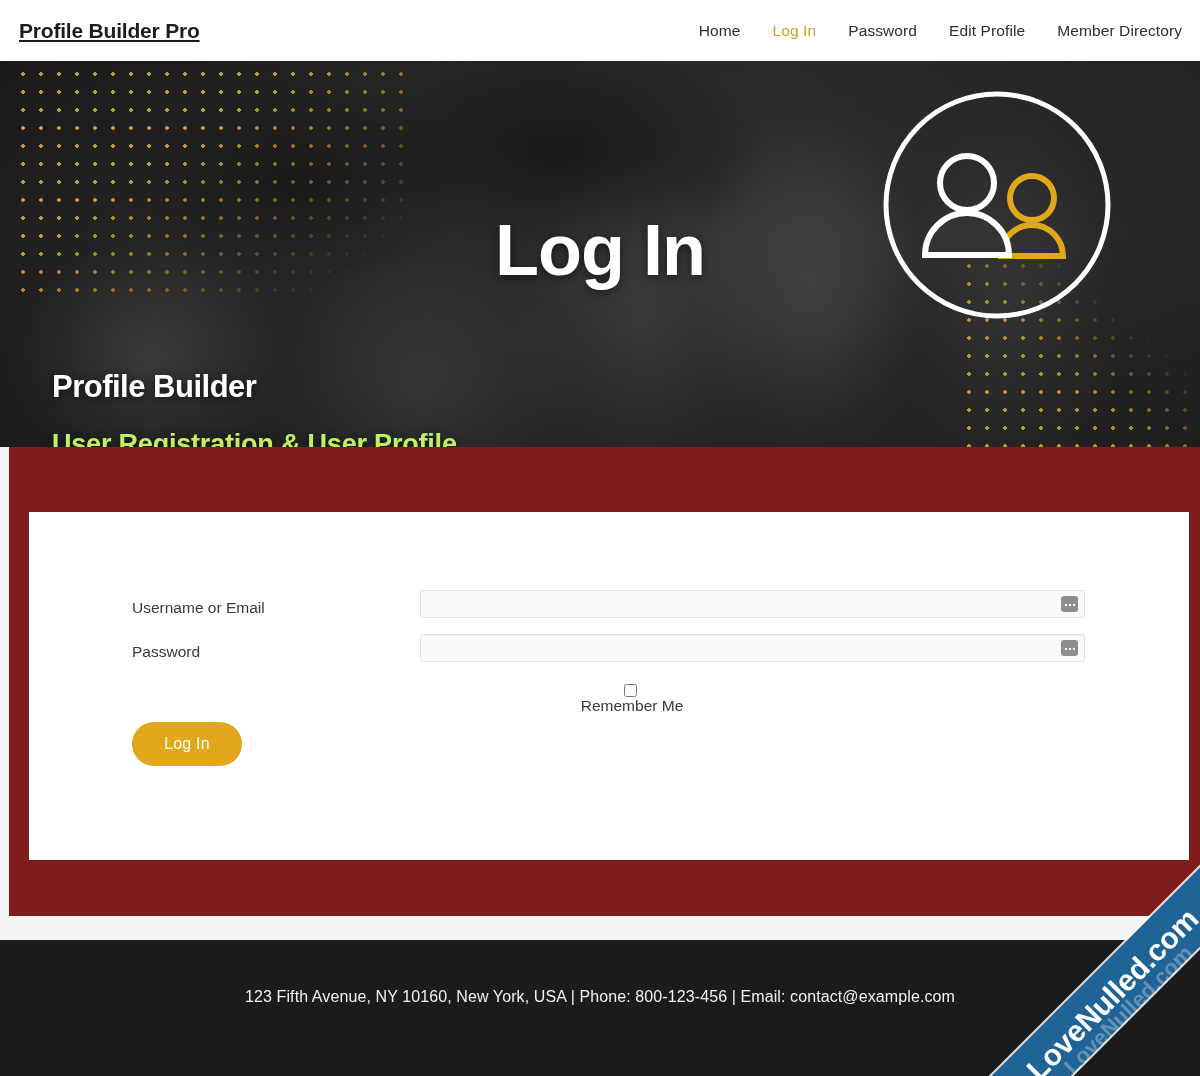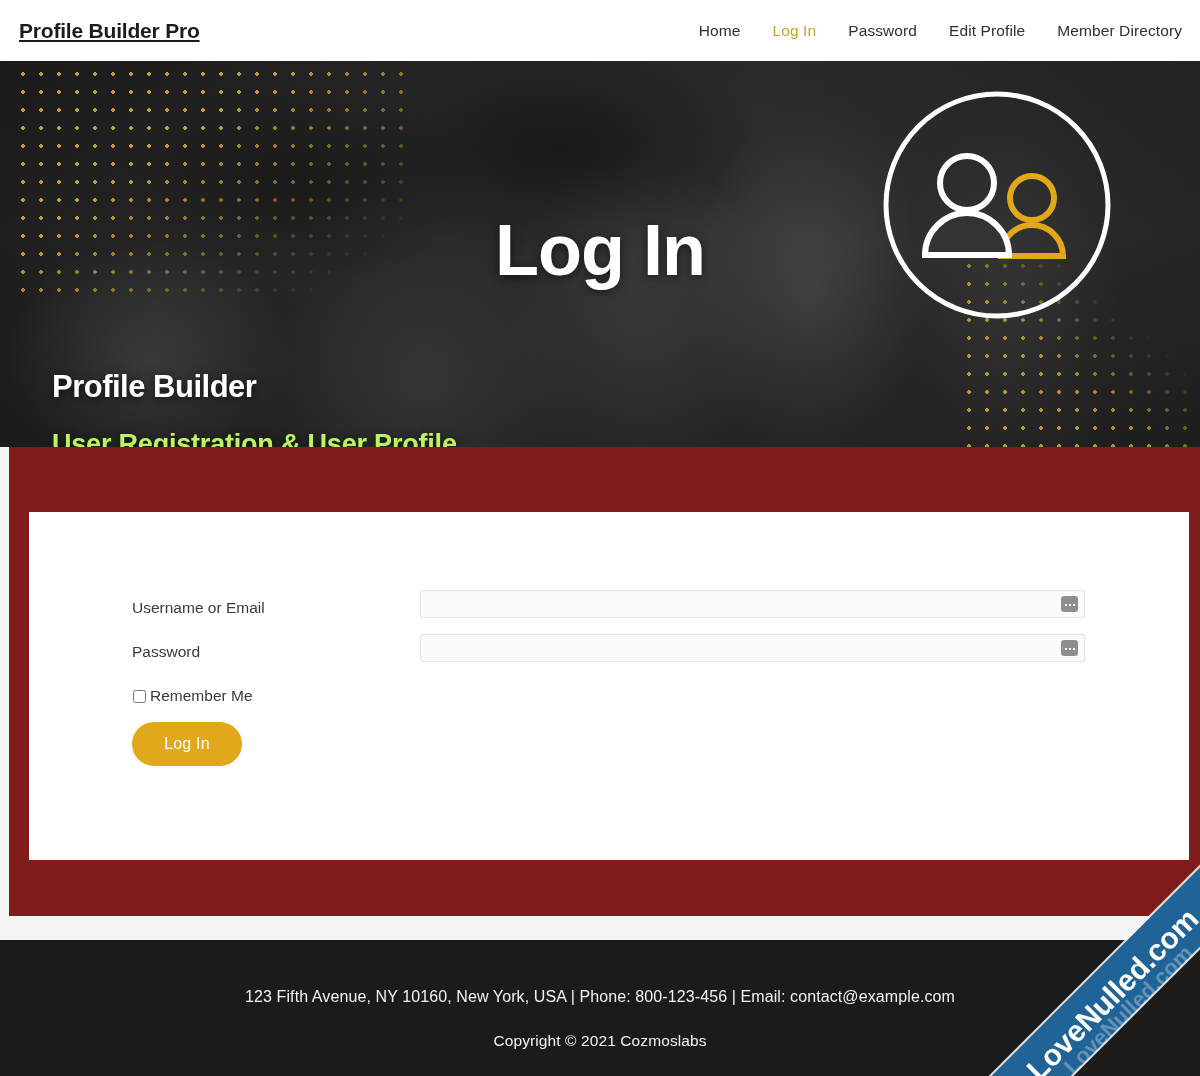--- a/index.html
+++ b/index.html
@@ -139,21 +139,21 @@
     border-radius: 3px;
     display: flex; align-items: center; justify-content: center;
   }
   .input-affordance .ell {
     display: block; width: 11px; height: 3px;
     background-image: radial-gradient(#ffffff 0.9px, transparent 1.1px);
     background-size: 4px 4px; background-position: 0 0;
   }
   .remember-row {
     position: relative; margin-top: 6px; height: 24px;
-    display: flex; align-items: center;
+    display: flex; align-items: center; flex-direction: column;
   }
   .remember-checkbox {
     width: 13px; height: 13px; margin: 0 4px 0 1px;
     accent-color: #555; vertical-align: middle;
   }
   .remember-label { font-size: 15.5px; color: #3a3a3a; }
   .submit-row { margin-top: 14px; }
   .login-button {
     display: inline-block;
     min-width: 110px; height: 44px;
@@ -281,21 +281,20 @@
         <div class="submit-row">
           <button type="submit" class="login-button">Log In</button>
         </div>
 
       </form>
     </div>
   </div>
 
   <div class="site-footer">
     <div class="footer-contact">123 Fifth Avenue, NY 10160, New York, USA | Phone: 800-123-456 | Email: contact@example.com</div>
-    <div class="footer-copyright">Copyright © 2021 Cozmoslabs</div>
   </div>
 
   <div class="ribbon">
     <span class="ribbon-text">
       <span class="ribbon-heart">♥</span>
       <span>LoveNulled.com</span>
     </span>
     <span class="ribbon-ghost">LoveNulled.com</span>
   </div>
 

